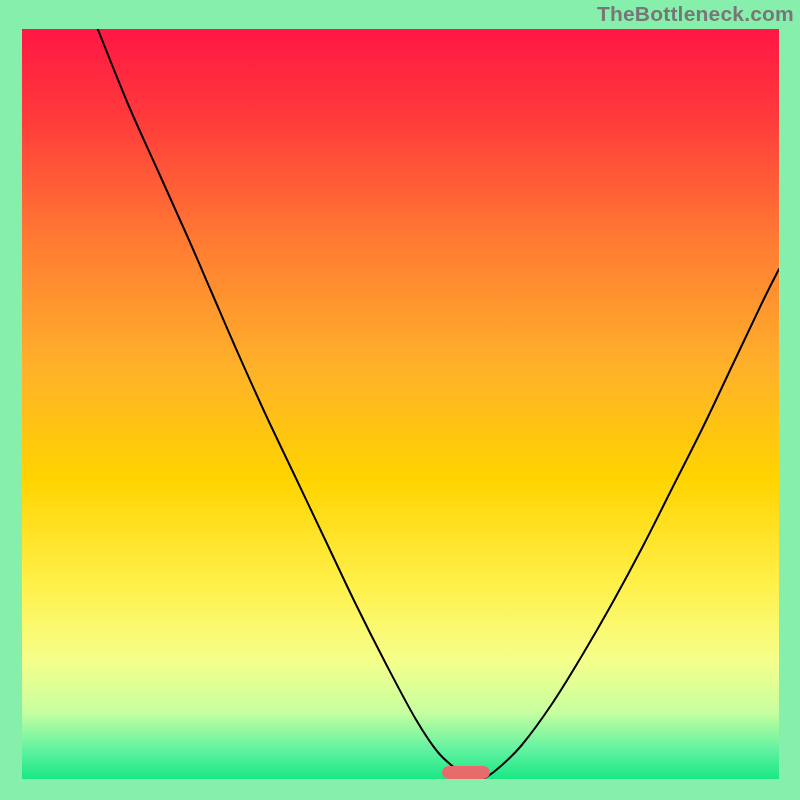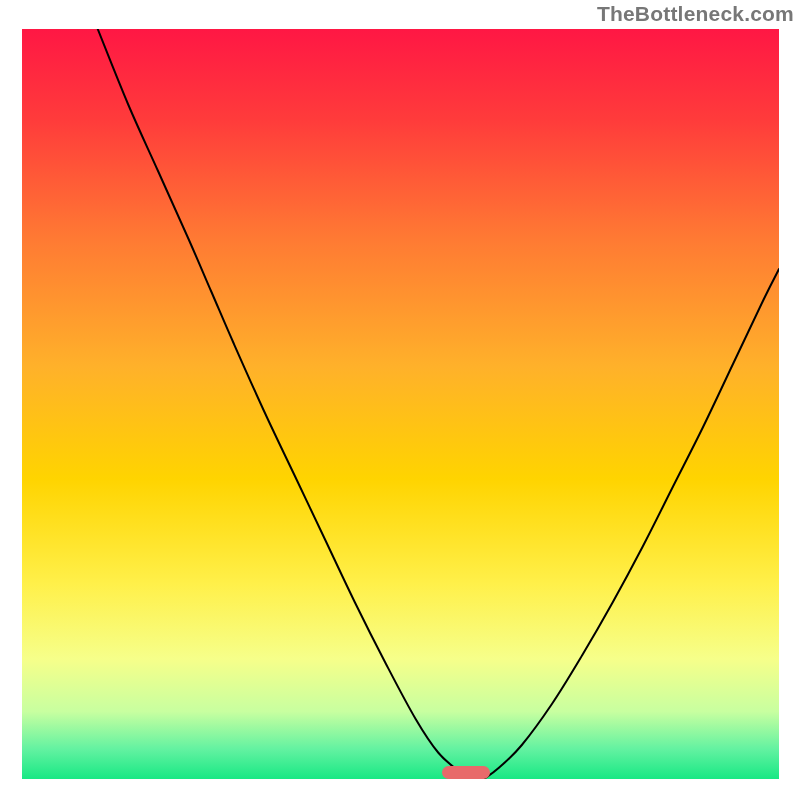--- a/index.html
+++ b/index.html
@@ -9,21 +9,21 @@
     height: 800px;
     background: #000;
     overflow: hidden;
   }
   .frame {
     position: absolute;
     left: 0;
     top: 0;
     width: 800px;
     height: 800px;
-    background: #ffffff;
+    background: #86efac;
   }
   .plot-area {
     position: absolute;
     overflow: hidden;
   }
   .gradient-bg {
     position: absolute;
     left: 0;
     top: 0;
     width: 100%;

